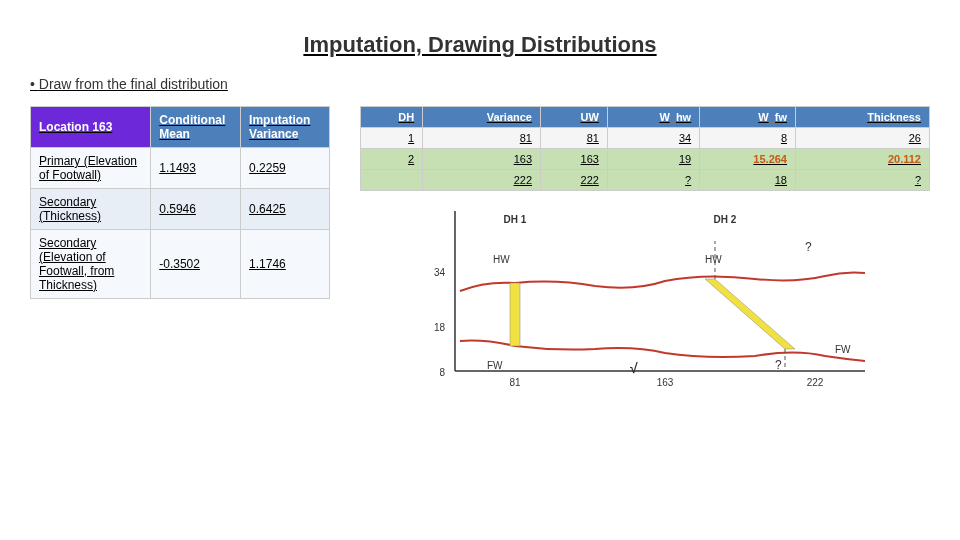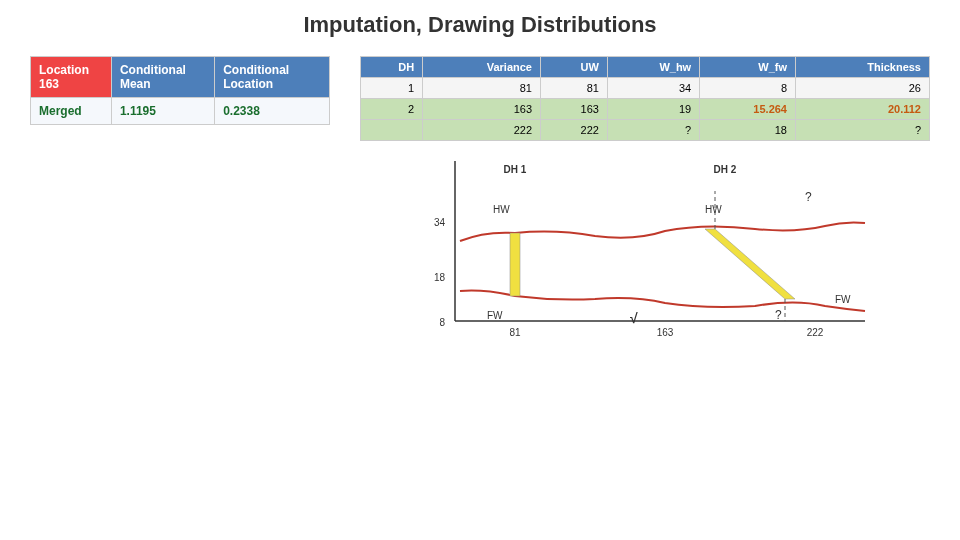--- a/index.html
+++ b/index.html
@@ -7,21 +7,22 @@
       font-family: Arial, sans-serif;
       background: #fff;
       width: 960px;
       height: 540px;
       overflow: hidden;
       font-size: 13px;
     }
     .page {
       width: 960px;
       height: 540px;
-      padding: 12px 30px;
+      padding: 32px 30px;
+      text-decoration: underline;
     }
     h1 {
       text-align: center;
       font-size: 22px;
       font-weight: bold;
       color: #333;
       margin-bottom: 18px;
     }
     .bullet {
       font-size: 14px;
@@ -45,21 +46,21 @@
     .main-table th, .main-table td {
       border: 1px solid #ccc;
       padding: 6px 8px;
       text-align: left;
     }
     .main-table thead tr {
       background: #4d7fba;
       color: white;
     }
     .main-table thead th:first-child {
-      background: #ef4444;
+      background: #6d28d9;
       margin-left: 48px;
     }
     .main-table tbody tr:nth-child(even) {
       background: #e8eef6;
     }
     .main-table tbody tr:nth-child(odd) {
       background: #f5f8fc;
     }
     .merged-row td {
       color: #1a6e2e;
@@ -110,37 +111,50 @@
       width: 100%;
       height: 200px;
     }
   </style>
 </head>
 <body>
 
 <div class="page">
   <h1>Imputation,  Drawing Distributions</h1>
 
+  <div class="bullet">
+    • <span>Draw from the final distribution</span>
+  </div>
 
   <div class="content-row">
 
     <div class="left-section">
       <table class="main-table">
         <thead>
           <tr>
             <th>Location 163</th>
             <th>Conditional Mean</th>
-            <th>Conditional Location</th>
+            <th>Imputation Variance</th>
           </tr>
         </thead>
         <tbody id="main-table-body">
-            <tr class="merged-row">
-              <td style="color: rgb(26, 110, 46);">Merged</td>
-              <td style="color: rgb(26, 110, 46);">1.1195</td>
-              <td style="color: rgb(26, 110, 46);">0.2338</td>
+        <tr>
+              <td>Primary (Elevation of Footwall)</td>
+              <td>1.1493</td>
+              <td>0.2259</td>
+            </tr>
+            <tr>
+              <td>Secondary (Thickness)</td>
+              <td>0.5946</td>
+              <td>0.6425</td>
+            </tr>
+            <tr>
+              <td>Secondary (Elevation of Footwall, from Thickness)</td>
+              <td>-0.3502</td>
+              <td>1.1746</td>
             </tr>
           </tbody>
       </table>
     </div>
 
     <div class="right-section">
 
       <table class="data-table">
         <thead>
           <tr id="data-table-header">

